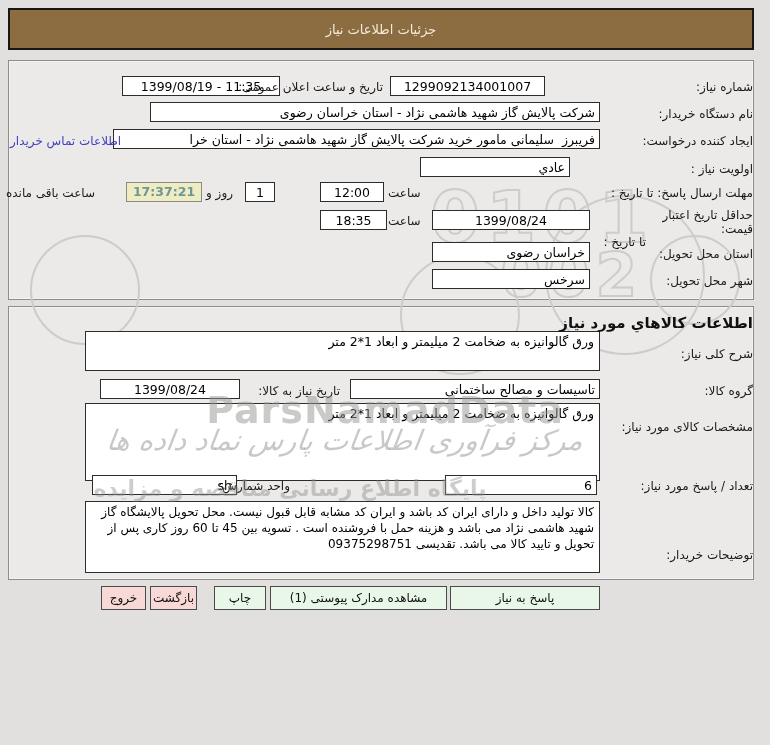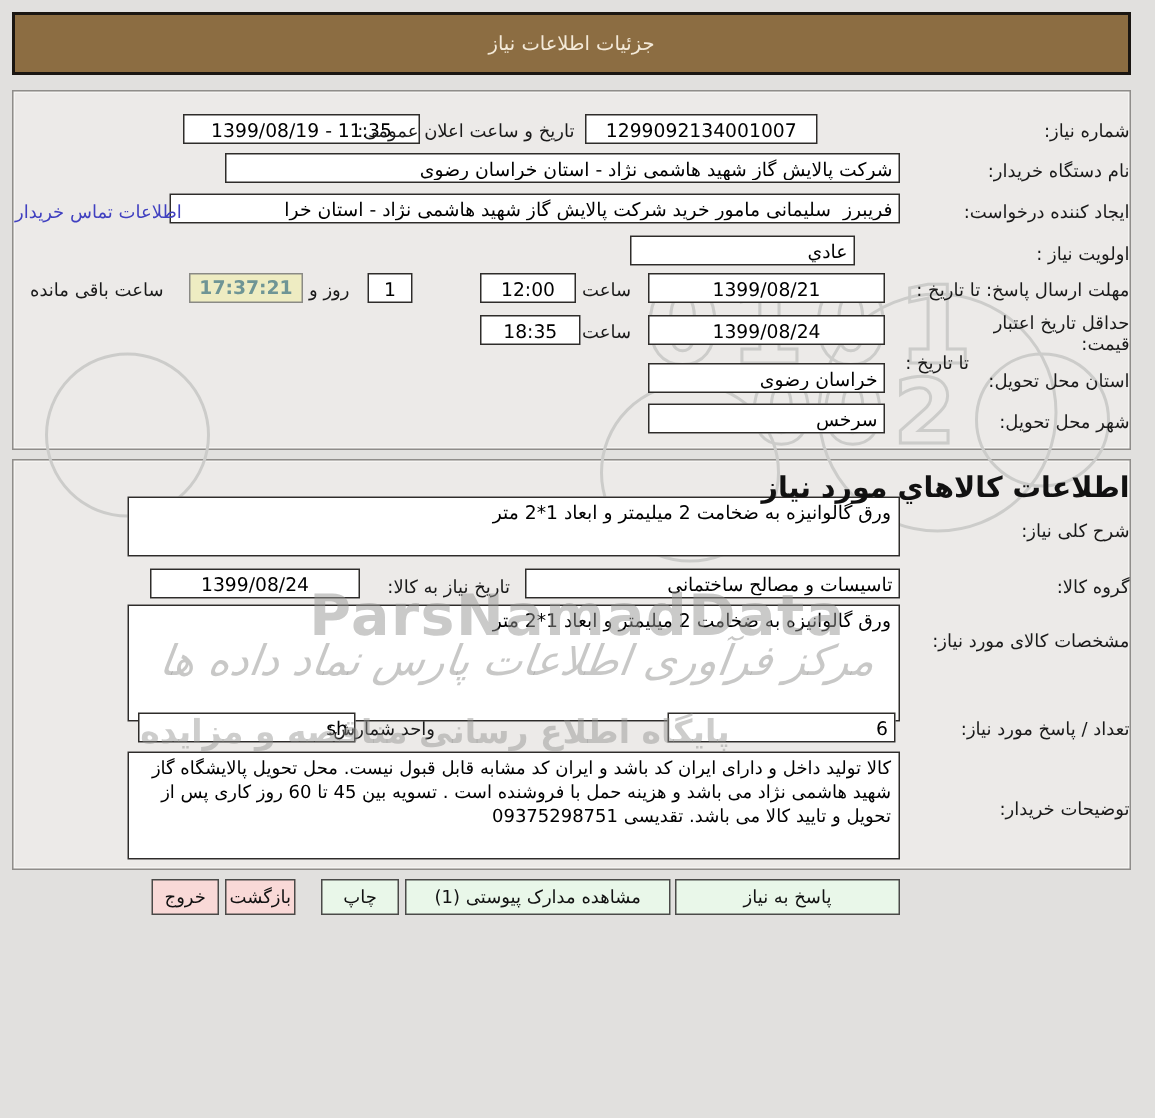--- a/index.html
+++ b/index.html
@@ -58,21 +58,21 @@
   .ta-bg { position:absolute; background:#fff; z-index:1; }
   .link {
     position:absolute; z-index:3; font-size:12px; color:#4040c0;
     text-decoration:none; cursor:pointer; white-space:nowrap;
   }
   .countdown {
     background:#eeecc2; color:#6f9595; border:1px solid #8a8a85;
     font-weight:bold;
   }
   .sec-title {
-    position:absolute; z-index:3; font-size:19px; font-weight:bold; color:#111;
+    position:absolute; z-index:3; font-size:15px; font-weight:bold; color:#111;
   }
 
   
   .btn {
     position:absolute; top:586px; height:24px; z-index:4;
     border:1px solid #4a4a48; font-family:"DejaVu Sans", sans-serif;
     font-size:12px; color:#111; cursor:pointer;
   }
   .btn.green { background:#e9f7e9; }
   .btn.pink  { background:#f9d9d7; }
@@ -130,27 +130,26 @@
   <input class="box" style="left: 150px; top: 102px; width: 450px;" value="شرکت پالایش گاز شهید هاشمی نژاد - استان خراسان رضوی">
 
   <span class="lbl" style="right:17px; top:134px;">ایجاد کننده درخواست:</span>
   <input class="box" style="left: 113px; top: 129px; width: 487px;" value="فریبرز  سلیمانی مامور خرید شرکت پالایش گاز شهید هاشمی نژاد - استان خرا">
   <a class="link" style="left:10px; top:134px;">اطلاعات تماس خریدار</a>
 
   <span class="lbl" style="right:17px; top:162px;text-align:center;">اولویت نیاز :</span>
   <input class="box" style="left: 420px; top: 157px; width: 150px;" value="عادي">
 
   <span class="lbl" style="right:17px; top:186px;">مهلت ارسال پاسخ: تا تاریخ :</span>
-  <input class="box center ltr" style="left: 432px; top: 182px; width: 158px;" value="1399/08/21">
   <span class="lbl" style="left:388px; top:186px;">ساعت</span>
   <input class="box center ltr" style="left: 320px; top: 182px; width: 64px;" value="12:00">
   <input class="box center ltr" style="left: 245px; top: 182px; width: 30px;" value="1">
   <span class="lbl" style="left:206px; top:186px;">روز و</span>
   <div class="box center ltr countdown" style="left:126px; top:182px; width:76px; line-height:18px;text-align:center;">17:37:21</div>
-  <span class="lbl" style="left:6px; top:186px; width:117px; text-align:center;">ساعت باقی مانده</span>
+  <span class="lbl" style="left:6px; top:186px; width:117px; text-align:left;">ساعت باقی مانده</span>
 
   <span class="lbl wrap" style="right:17px; top:208px; width:108px;">حداقل تاریخ اعتبار قیمت:</span>
   <span class="lbl" style="right:124px; top:214px;margin-top:21px;">تا تاریخ :</span>
   <input class="box center ltr" style="left: 432px; top: 210px; width: 158px;" value="1399/08/24">
   <span class="lbl" style="left:388px; top:214px;">ساعت</span>
   <input class="box center ltr" style="left: 320px; top: 210px; width: 67px;" value="18:35">
 
   <span class="lbl" style="right:17px; top:247px;">استان محل تحویل:</span>
   <input class="box" style="left: 432px; top: 242px; width: 158px;" value="خراسان رضوی">
 
@@ -172,21 +171,21 @@
 
   <span class="lbl" style="right:17px; top:420px;">مشخصات کالای مورد نیاز:</span>
   <div class="ta-bg" style="left:85px; top:403px; width:515px; height:78px;"></div>
   <textarea class="ta" style="left: 85px; top: 403px; width: 515px; height: 78px;">ورق گالوانیزه به ضخامت 2 میلیمتر و ابعاد 1*2 متر</textarea>
 
   <span class="lbl" style="right:17px; top:479px;">تعداد / پاسخ مورد نیاز:</span>
   <input class="box" style="left: 445px; top: 475px; width: 152px;" value="6">
   <span class="lbl" style="right:480px; top:479px;">واحد شمارش:</span>
   <input class="box" style="left: 92px; top: 475px; width: 145px;" value="sh">
 
-  <span class="lbl" style="right:17px; top:532px;text-align:center;">توضیحات خریدار:</span>
+  <span class="lbl" style="right:17px; top:548px;text-align:center;">توضیحات خریدار:</span>
   <div class="ta-bg" style="left:85px; top:501px; width:515px; height:72px;"></div>
   <textarea class="ta" style="left: 85px; top: 501px; width: 515px; height: 72px; font-size: 12px; line-height: 16px;">کالا تولید داخل و دارای ایران کد باشد و ایران کد مشابه قابل قبول نیست. محل تحویل پالایشگاه گاز شهید هاشمی نژاد می باشد و هزینه حمل با فروشنده است . تسویه بین 45 تا 60 روز کاری پس از تحویل و تایید کالا می باشد. تقدیسی 09375298751</textarea>
 
   <button class="btn green" style="left:450px; width:150px;">پاسخ به نیاز</button>
   <button class="btn green" style="left:270px; width:177px;">مشاهده مدارک پیوستی (1)</button>
   <button class="btn green" style="left:214px; width:52px;">چاپ</button>
   <button class="btn pink" style="left:150px; width:47px;">بازگشت</button>
   <button class="btn pink" style="left:101px; width:45px;">خروج</button>
 
   <div class="wm-over">

